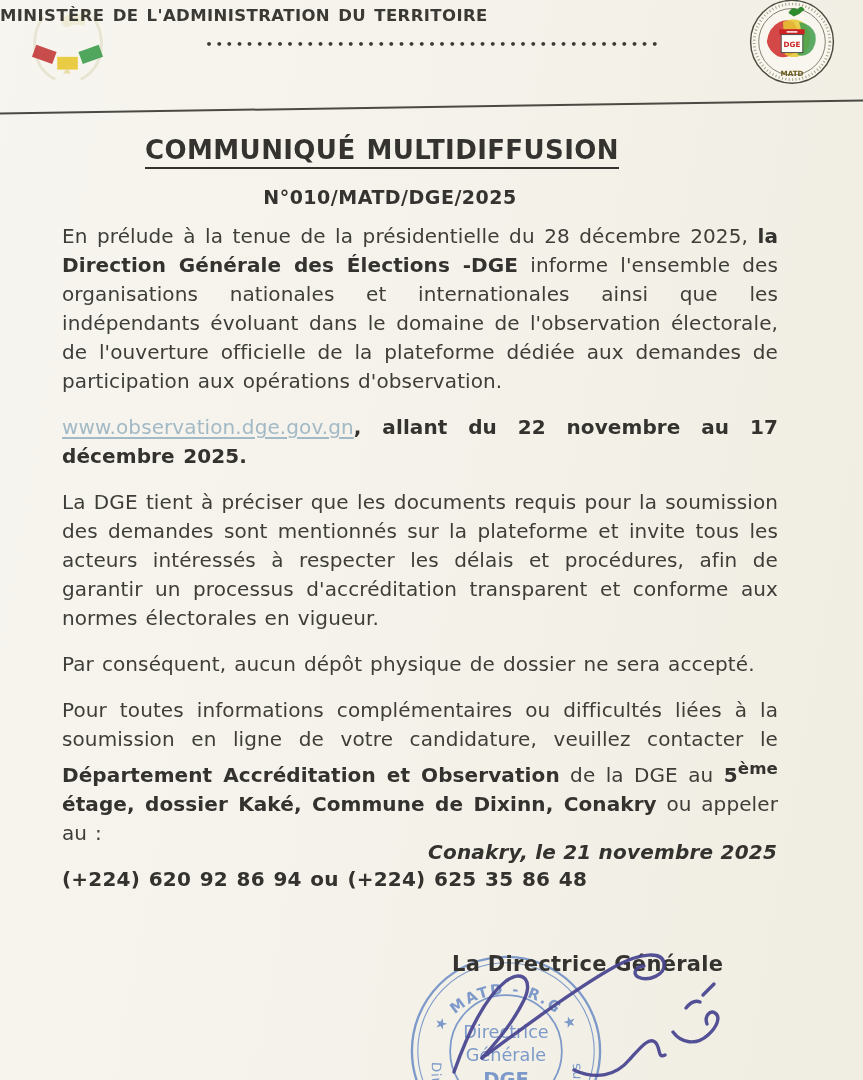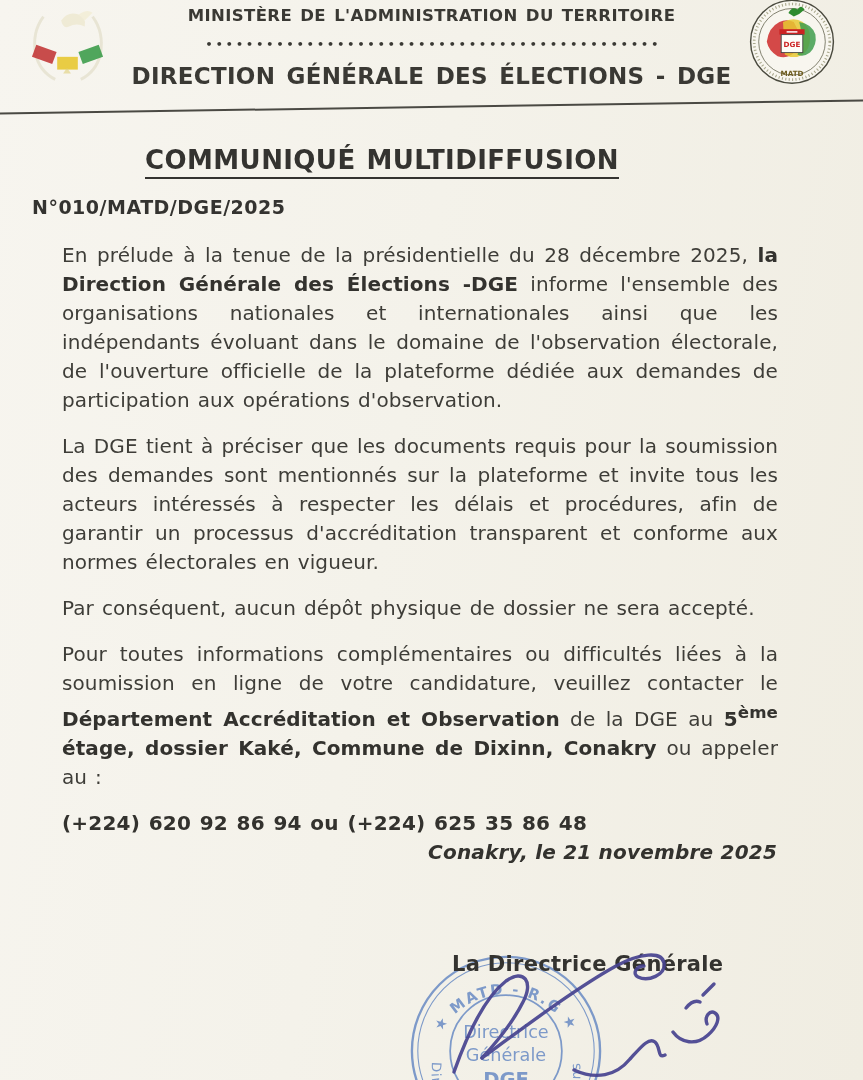--- a/index.html
+++ b/index.html
@@ -14,21 +14,20 @@
     height: 1080px;
     background: linear-gradient(100deg, #f7f5ef 0%, #f4f2ea 45%, #f0ede2 100%);
     color: #3e3d38;
     overflow: hidden;
   }
 
   
   .header {
     position: absolute;
     top: 4px; left: 0; right: 0;
-    text-align: center;
   }
   .ministry {
     font-size: 16.5px;
     font-weight: bold;
     letter-spacing: 0.4px;
     line-height: 1.45;
     color: #3a3934;
     word-spacing: 2px;
   }
   .dotted-separator {
@@ -68,21 +67,21 @@
   }
   .seal-right {
     position: absolute;
     top: -8px; right: 26px;
     width: 90px; height: 96px;
   }
 
   
   .content {
     position: absolute;
-    top: 146px;
+    top: 136px;
     left: 62px;
     width: 716px;
     font-size: 20px;
     line-height: 29px;
     word-spacing: 1.5px;
     letter-spacing: 0.1px;
   }
   .doc-title-wrap {
     text-align: center;
     transform: translateX(-38px);
@@ -91,31 +90,32 @@
     display: inline-block;
     font-size: 26px;
     font-weight: bold;
     letter-spacing: 0.4px;
     color: #343330;
     border-bottom: 2.5px solid #343330;
     padding-bottom: 2px;
   }
   .doc-ref {
     margin-top: 14px;
+    text-align: center;
     transform: translateX(-30px);
     font-size: 19px;
     font-weight: bold;
     letter-spacing: 0.5px;
     color: #343330;
   }
   .content p {
     margin-top: 17px;
     text-align: justify;
   }
-  .content p.first-para { margin-top: 19px; }
+  .content p.first-para { margin-top: 10px; }
   b { color: #33322e; }
   .doc-link {
     color: #a2b9c6;
     text-decoration: underline;
     text-decoration-thickness: 1.5px;
     text-underline-offset: 3px;
   }
   .phones {
     margin-top: 18px;
     font-weight: bold;
@@ -197,33 +197,33 @@
     <line x1="44" y1="41" x2="56" y2="41" stroke="#fff" stroke-width="1.6"></line>
     <text x="50" y="58" text-anchor="middle" font-size="8" font-weight="bold" fill="#cc2222" font-family="DejaVu Sans, sans-serif">DGE</text>
     <text x="50" y="90" text-anchor="middle" font-size="8" font-weight="bold" fill="#6d5c1e" font-family="DejaVu Sans, sans-serif">MATD</text>
   </svg>
 
   <div class="header">
     <div class="ministry">
       <div>MINISTÈRE DE L'ADMINISTRATION DU TERRITOIRE</div>
     </div>
     <div class="dotted-separator">••••••••••••••••••••••••••••••••••••••••••••••</div>
-    <div class="direction-title">DIRECTION GÉNÉRALE DES ÉLECTIONS - DGE</div>
   </div>
   <div class="header-rule"></div>
 
   <div class="content">
     <div class="doc-title-wrap">
       <span class="doc-title">COMMUNIQUÉ MULTIDIFFUSION</span>
     </div>
     <div class="doc-ref">N°010/MATD/DGE/2025</div>
 
     <p class="first-para"><span>En prélude à la tenue de la présidentielle du 28 décembre 2025, </span><b>la Direction Générale des Élections -DGE</b><span> informe l'ensemble des organisations nationales et internationales ainsi que les indépendants évoluant dans le domaine de l'observation électorale, de l'ouverture officielle de la plateforme dédiée aux demandes de participation aux opérations d'observation.</span></p>
 
 
+    <p><a href="#" class="doc-link">www.observation.dge.gov.gn</a><b>, </b><b>allant du 22 novembre au 17 décembre 2025.</b></p>
 
     <p><span>La DGE tient à préciser que les documents requis pour la soumission des demandes sont mentionnés sur la plateforme et invite tous les acteurs intéressés à respecter les délais et procédures, afin de garantir un processus d'accréditation transparent et conforme aux normes électorales en vigueur.</span></p>
 
     <p><span>Par conséquent, aucun dépôt physique de dossier ne sera accepté.</span></p>
 
     <p><span>Pour toutes informations complémentaires ou difficultés liées à la soumission en ligne de votre candidature, veuillez contacter le </span><b>Département Accréditation et Observation</b><span> de la DGE au </span><b>5</b><sup><b>ème</b></sup><b> étage, dossier Kaké, Commune de Dixinn, Conakry</b><span> ou appeler au :</span></p>
 
     <p class="phones">(+224) 620 92 86 94 ou (+224) 625 35 86 48</p>
   </div>
 

